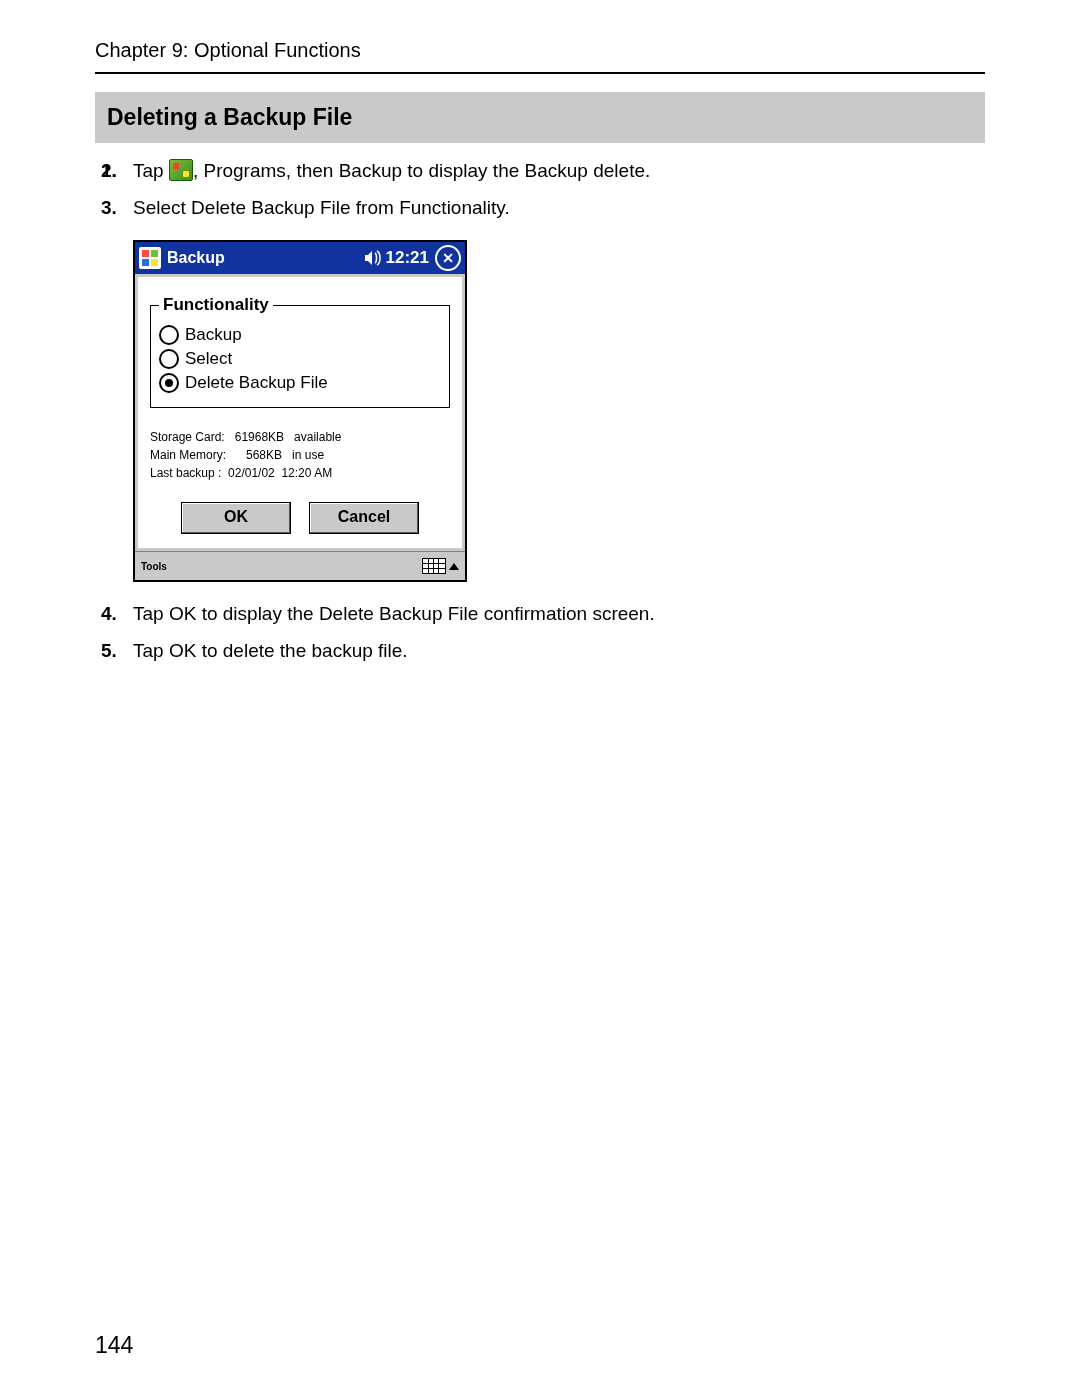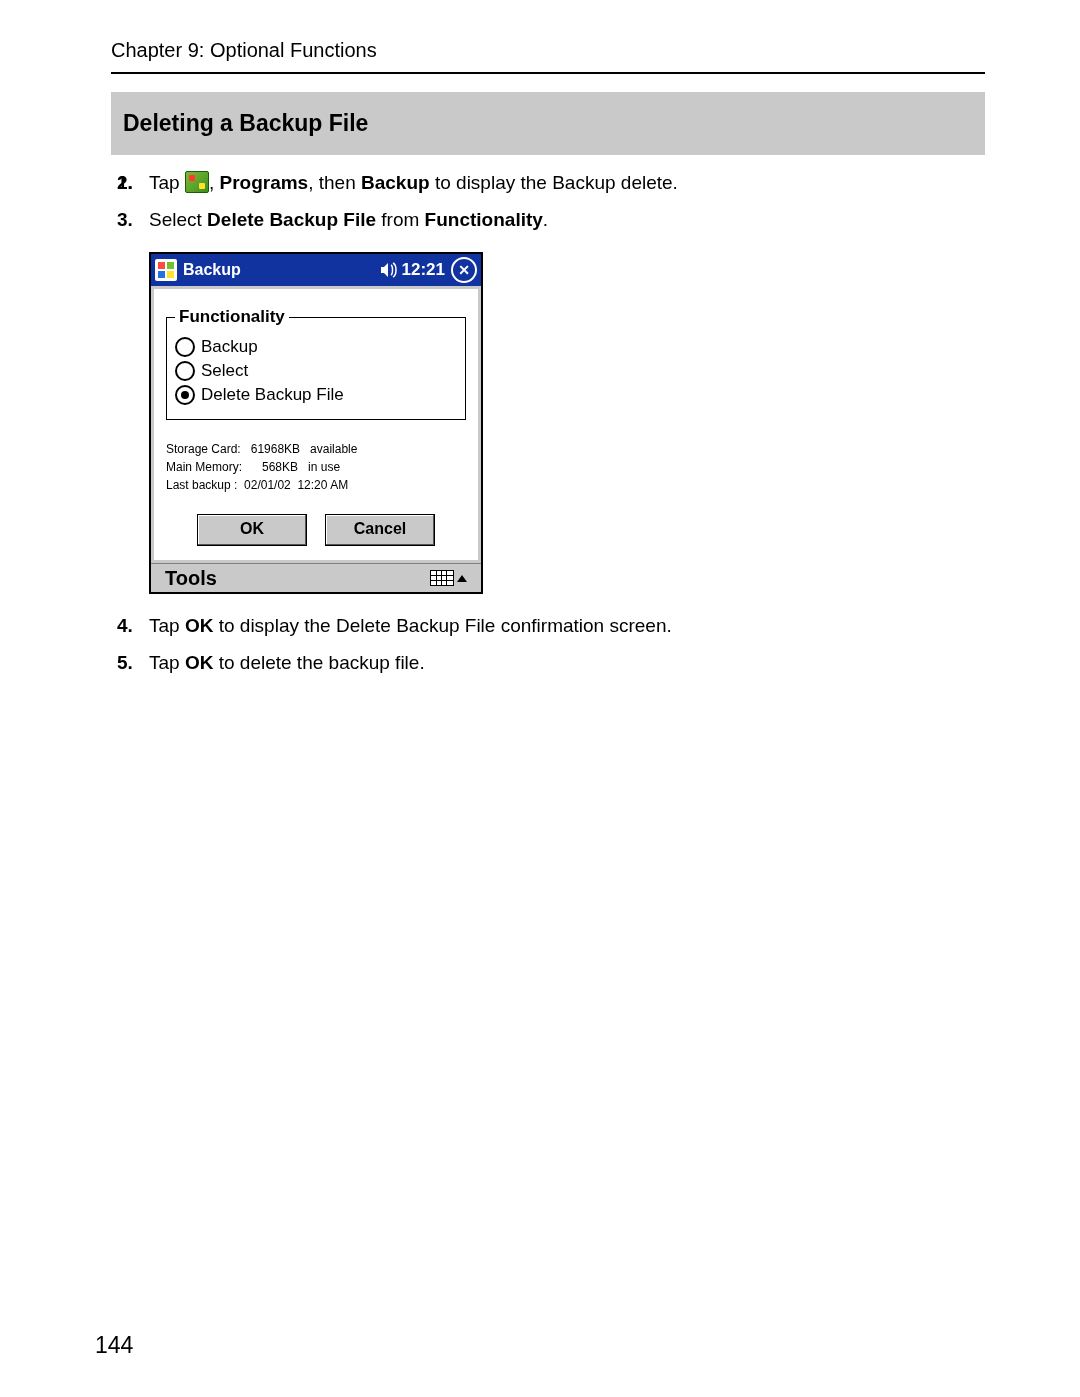--- a/index.html
+++ b/index.html
@@ -7,56 +7,55 @@
     padding: 0;
     font-family: Arial, Helvetica, sans-serif;
     background: #fff;
     width: 1080px;
     height: 1397px;
     position: relative;
     color: #000;
   }
   .page {
     padding: 35px 95px 0 95px;
-    margin-left: 16px;
   }
   .chapter-row {
     font-size: 20px;
     padding: 4px 0 10px 0;
   }
   .hr {
     border: none;
     border-top: 2px solid #000;
     margin: 0 0 18px 0;
   }
   .section-title {
     background: #c9c9c9;
     font-weight: bold;
     font-size: 23px;
-    padding: 18px 12px;
+    padding: 12px 12px;
     margin-bottom: 14px;
   }
   ol.steps {
     list-style: none;
     padding: 0 0 0 38px;
     margin: 0;
     font-size: 19px;
     line-height: 1.5;
   }
   ol.steps > li {
     margin-bottom: 8px;
     position: relative;
     padding-left: 0;
   }
   ol.steps > li .num {
     position: absolute;
     left: -32px;
     font-weight: bold;
   }
-  .bold { font-weight: bold; }
+  .bold { font-weight: normal; }
   .start-icon {
     display: inline-block;
     width: 22px; height: 20px;
     vertical-align: -4px;
     background: linear-gradient(135deg,#7fb939 0%, #3d8f1d 100%);
     border: 1px solid #1a5a0a;
     border-radius: 2px;
     position: relative;
   }
   .start-icon::before {
@@ -146,22 +145,22 @@
     border:1px solid #000;
     box-shadow: inset -1px -1px 0 #555, inset 1px 1px 0 #fff;
     font-weight:bold; text-align:center; line-height:28px;
     font-size:16px;
   }
   .bottombar {
     background:#c9c9c9;
     border-top:1px solid #808080;
     height:28px;
     display:flex; align-items:center; justify-content:space-between;
-    padding:0 14px;
-    font-size:20px; font-weight:bold;
+    padding:0 6px;
+    font-size:10px; font-weight:bold;
   }
   .kbd-icon {
     display:inline-flex; align-items:center; gap:3px;
   }
   .kbd-icon .kb {
     width:22px; height:14px; border:1px solid #000; background:#fff;
     background-image:
       linear-gradient(#000,#000),linear-gradient(#000,#000),linear-gradient(#000,#000),
       linear-gradient(#000,#000),linear-gradient(#000,#000);
     background-size: 1px 100%,1px 100%,1px 100%,100% 1px,100% 1px;

